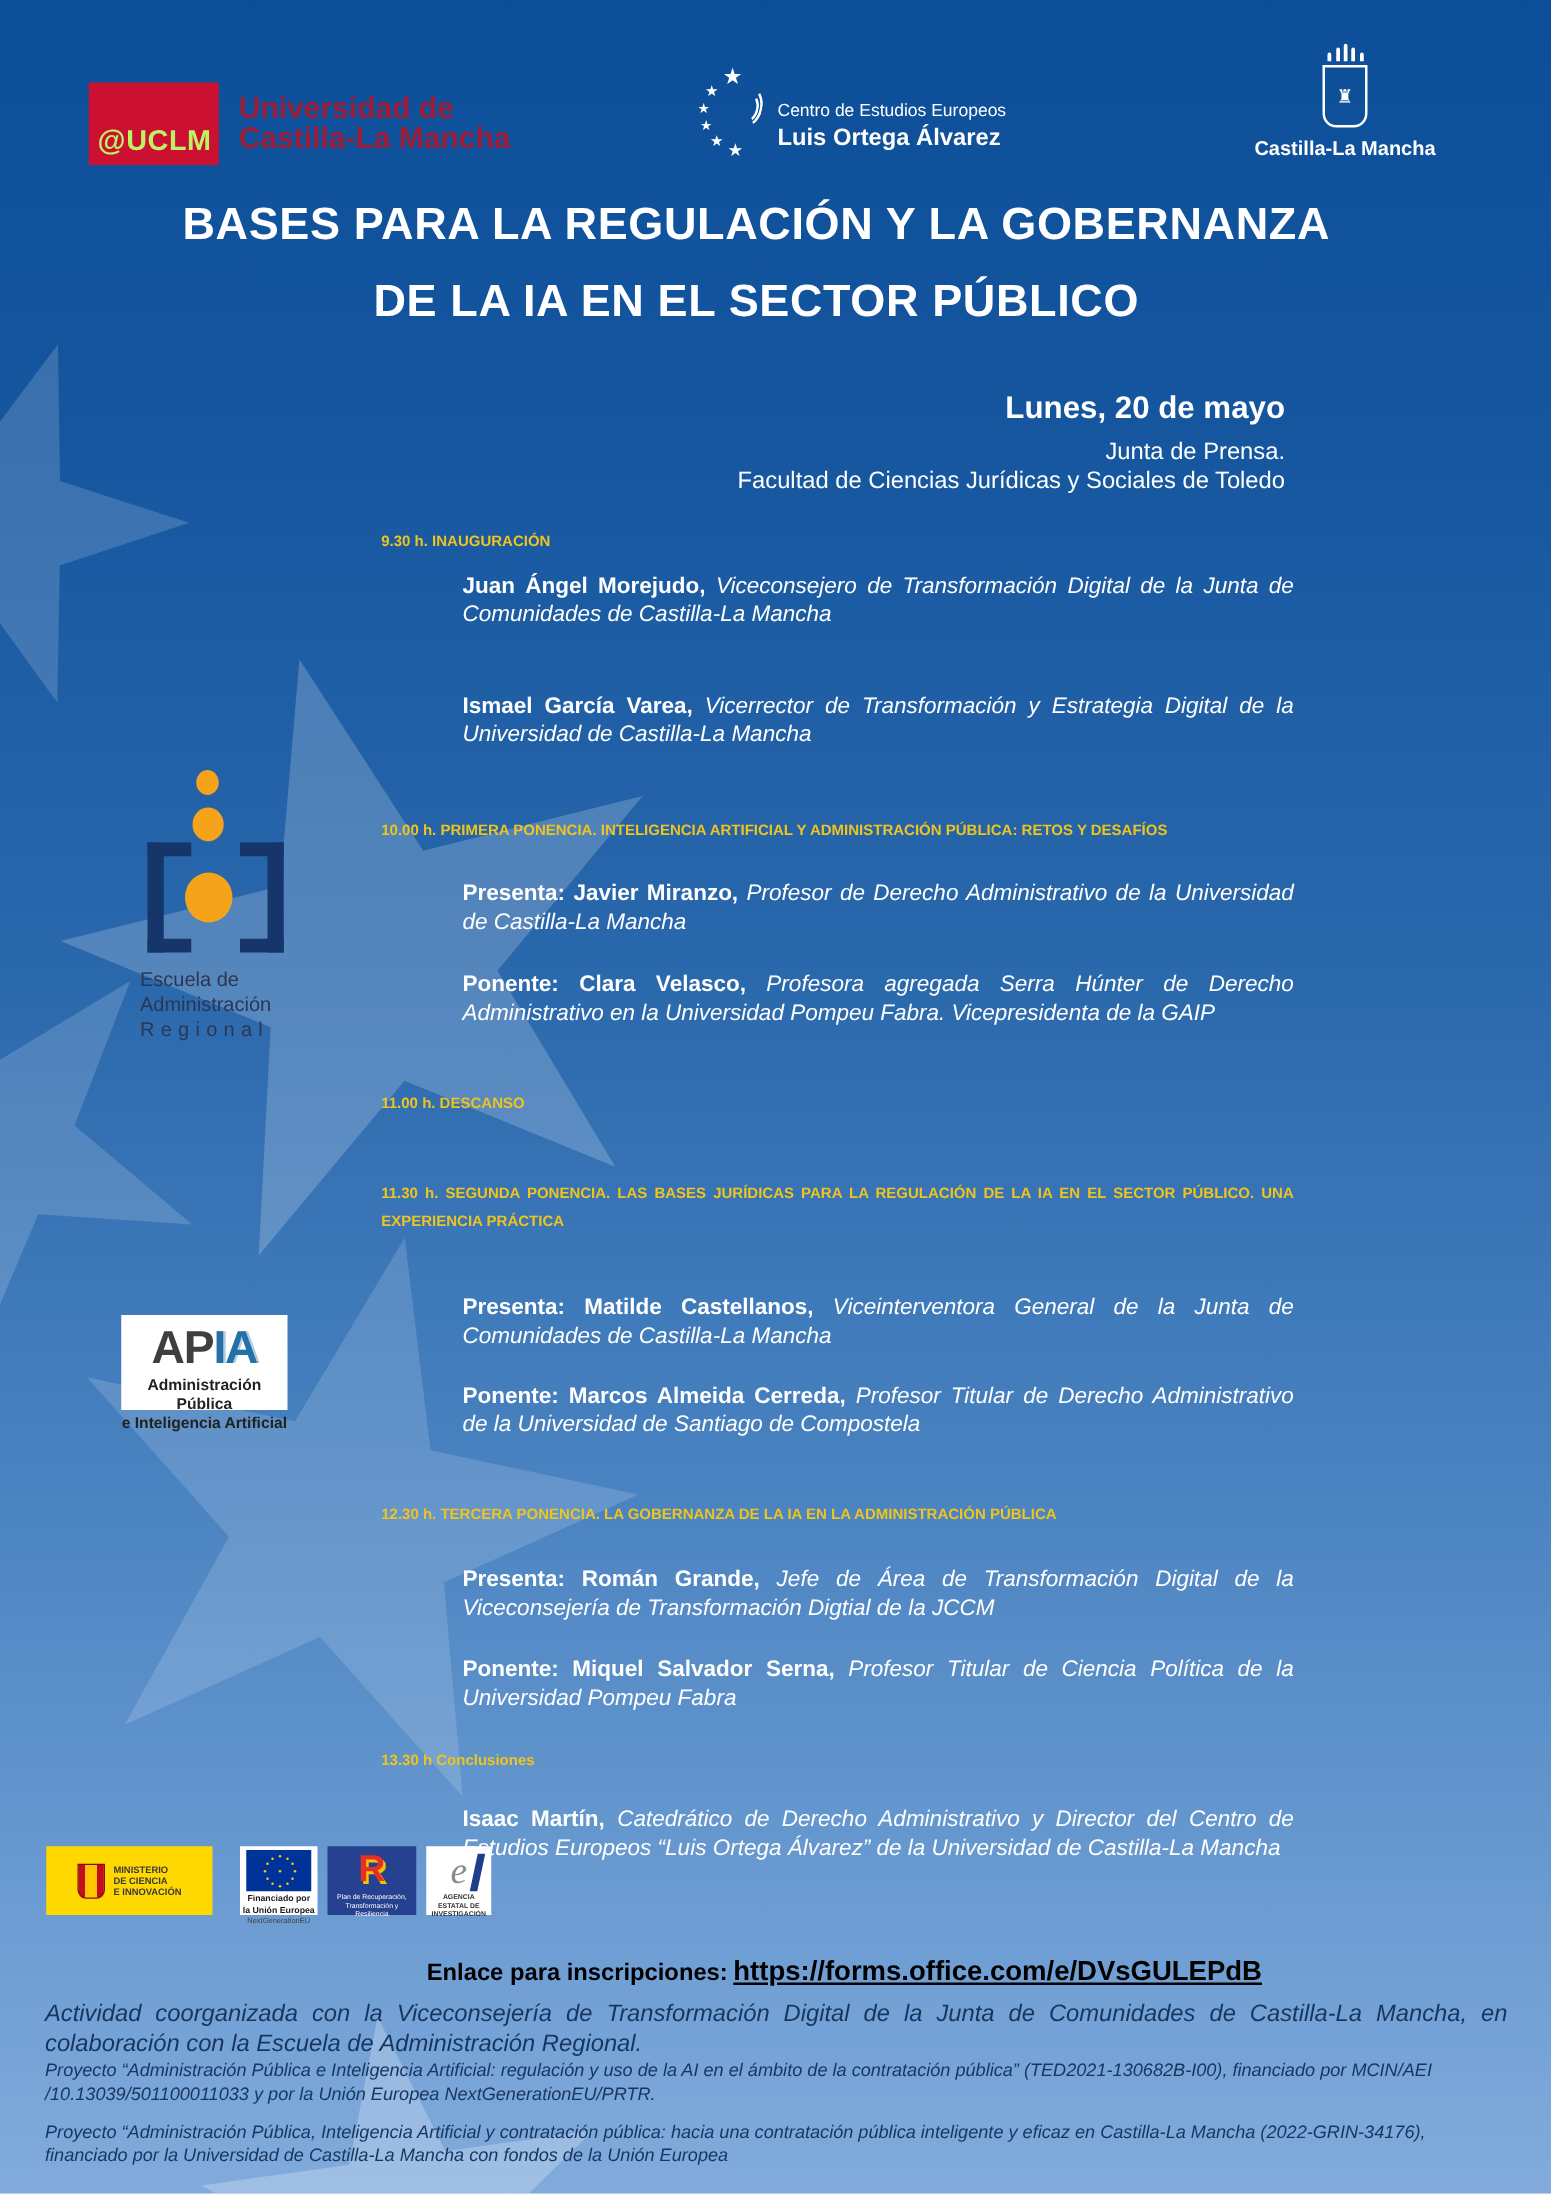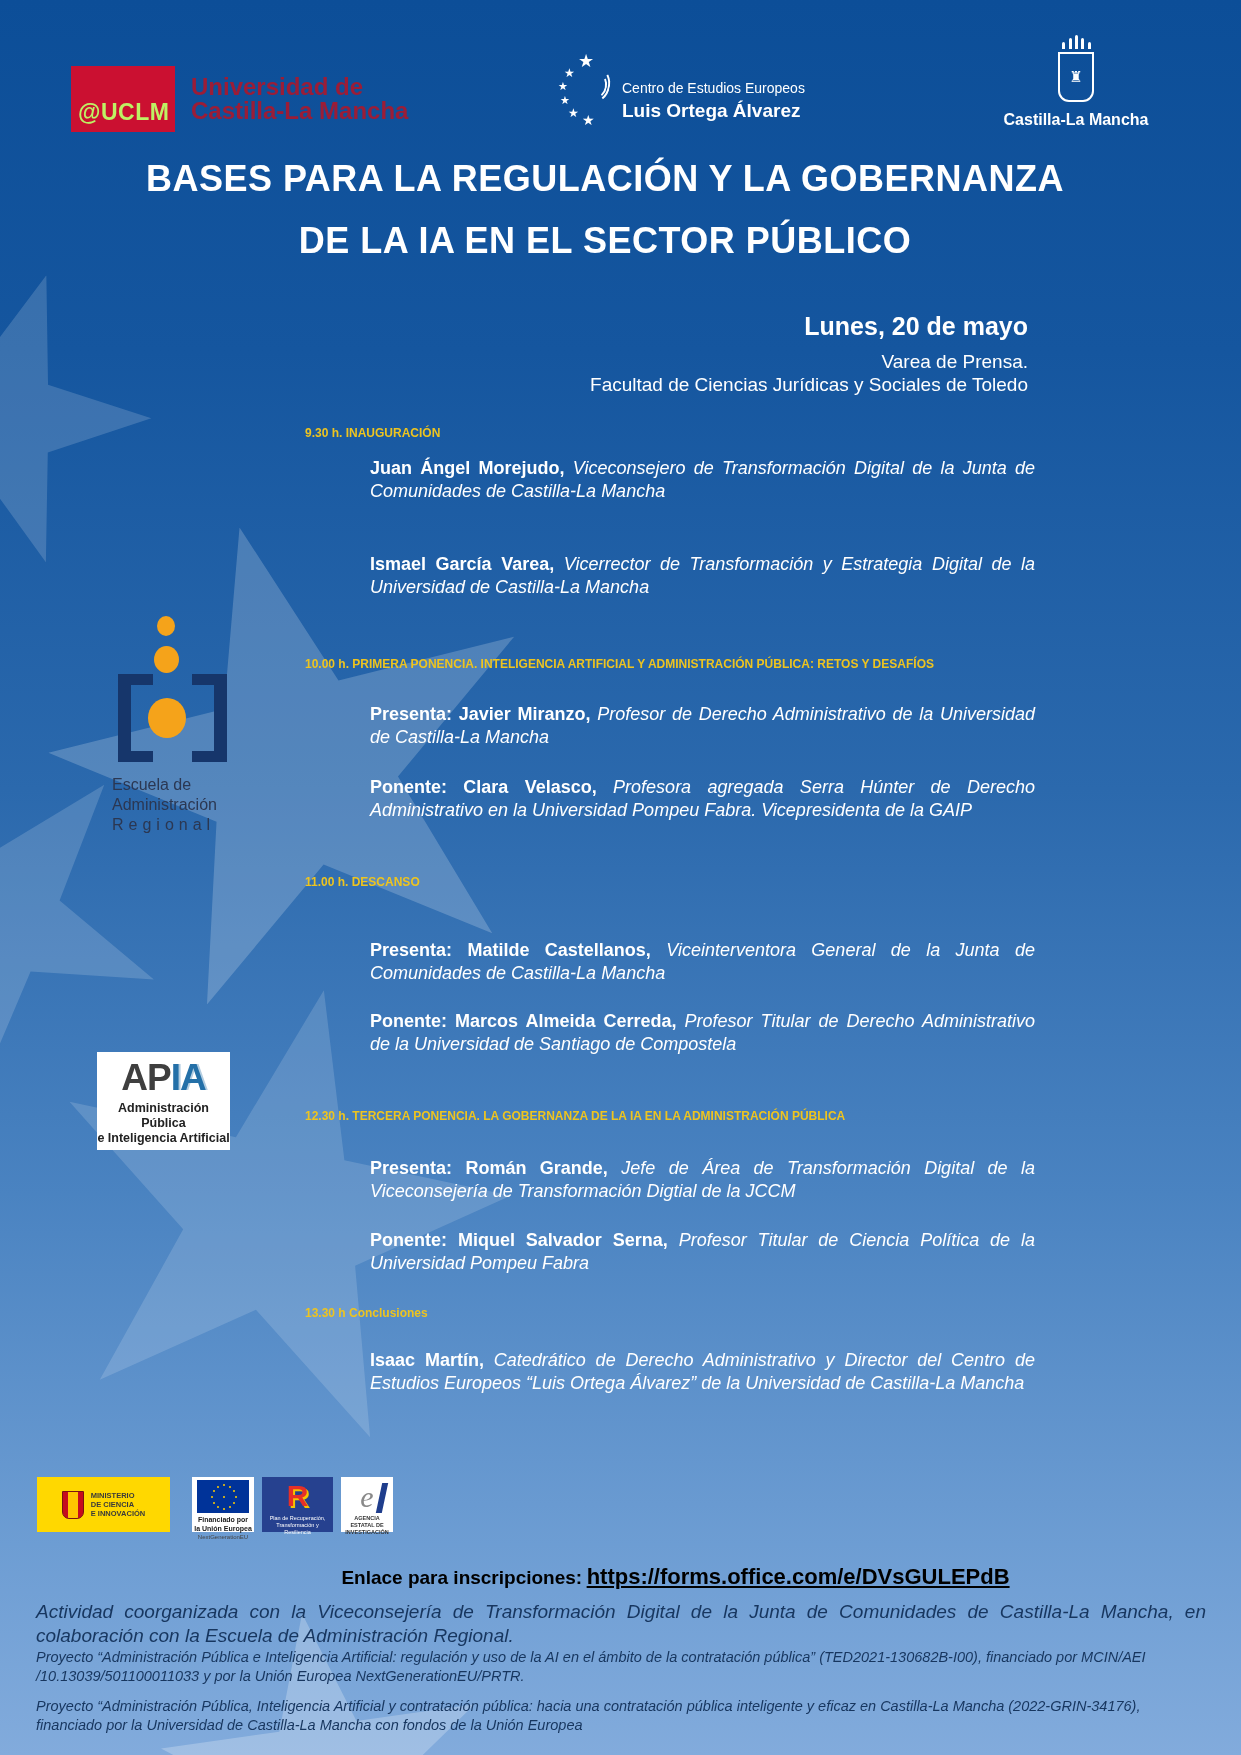--- a/index.html
+++ b/index.html
@@ -85,21 +85,21 @@
   .ed1{left:45px;top:4px;width:18px;height:20px;}
   .ed2{left:42px;top:34px;width:25px;height:27px;}
   .ed3{left:36px;top:86px;width:38px;height:40px;}
   .bracket{position:absolute;top:62px;width:22px;height:66px;}
   .bl{left:6px;border-left:13px solid #16366b;border-top:11px solid #16366b;border-bottom:11px solid #16366b;}
   .br{left:80px;border-right:13px solid #16366b;border-top:11px solid #16366b;border-bottom:11px solid #16366b;}
   .ear-text{position:absolute;top:163px;left:0;width:112px;color:#2b3752;font-size:16px;line-height:20px;}
   .ear-l3{letter-spacing:5px;}
 
   
-  .apia{position:absolute;left:97px;top:1052px;width:133px;height:98px;background:#fff;padding-top:8px;box-sizing:border-box;text-align:center;}
+  .apia{position:absolute;left:97px;top:1052px;width:133px;height:76px;background:#fff;padding-top:8px;box-sizing:border-box;text-align:center;}
   .apia-mark{font-weight:bold;font-size:37px;line-height:36px;letter-spacing:-1px;}
   .apia-ap{color:#3f3f3f;}
   .apia-ia{color:#2470a8;text-shadow:2px 0 0 rgba(36,112,168,.35);}
   .apia-sub{margin-top:5px;font-size:12.5px;line-height:15px;font-weight:bold;color:#222;}
 
   
   .fbox{position:absolute;top:1477px;height:55px;box-sizing:border-box;}
   .f-min{left:37px;width:133px;background:#ffd800;display:flex;align-items:center;justify-content:center;gap:7px;}
   .arms{width:20px;height:26px;border-radius:0 0 7px 7px;background:linear-gradient(90deg,#c60b1e 26%,#ffc400 26%,#ffc400 74%,#c60b1e 74%);border:1px solid #7a1212;}
   .min-text{font-size:7.5px;font-weight:bold;color:#3a3a3a;line-height:9px;text-align:left;}
@@ -177,36 +177,37 @@
     <div class="jccm-label">Castilla-La Mancha</div>
   </div>
 
   <div class="title-line tl1">BASES PARA LA REGULACIÓN Y LA GOBERNANZA</div>
   <div class="title-line tl2">DE LA IA EN EL SECTOR PÚBLICO</div>
 
 
   <div class="datetime">
     <div class="date">Lunes, 20 de mayo</div>
     <div class="venue">
-      <div>Varea de Prensa.</div>
+      <div>Junta de Prensa.</div>
       <div>Facultad de Ciencias Jurídicas y Sociales de Toledo</div>
     </div>
   </div>
 
   <div class="program">
     <p class="phead">9.30 h. INAUGURACIÓN</p>
     <p class="speaker" style="margin-top:12px"><b class="sp-name">Juan Ángel Morejudo,</b> <i class="sp-role">Viceconsejero de Transformación Digital de la Junta de Comunidades de Castilla-La Mancha</i></p>
     <p class="speaker" style="margin-top:50px"><b class="sp-name">Ismael García Varea,</b> <i class="sp-role">Vicerrector de Transformación y Estrategia Digital de la Universidad de Castilla-La Mancha</i></p>
 
     <p class="phead" style="margin-top:54px">10.00 h. PRIMERA PONENCIA. INTELIGENCIA ARTIFICIAL Y ADMINISTRACIÓN PÚBLICA: RETOS Y DESAFÍOS</p>
     <p class="speaker" style="margin-top:27px"><b class="sp-name">Presenta: Javier Miranzo,</b> <i class="sp-role">Profesor de Derecho Administrativo de la Universidad de Castilla-La Mancha</i></p>
     <p class="speaker" style="margin-top:27px"><b class="sp-name">Ponente: Clara Velasco,</b> <i class="sp-role">Profesora agregada Serra Húnter de Derecho Administrativo en la Universidad Pompeu Fabra. Vicepresidenta de la GAIP</i></p>
 
     <p class="phead" style="margin-top:49px">11.00 h. DESCANSO</p>
 
+    <p class="phead" style="margin-top:49px">11.30 h. SEGUNDA PONENCIA. LAS BASES JURÍDICAS PARA LA REGULACIÓN DE LA IA EN EL SECTOR PÚBLICO. UNA EXPERIENCIA PRÁCTICA</p>
     <p class="speaker" style="margin-top:45px"><b class="sp-name">Presenta: Matilde Castellanos,</b> <i class="sp-role">Viceinterventora General de la Junta de Comunidades de Castilla-La Mancha</i></p>
     <p class="speaker" style="margin-top:25px"><b class="sp-name">Ponente: Marcos Almeida Cerreda,</b> <i class="sp-role">Profesor Titular de Derecho Administrativo de la Universidad de Santiago de Compostela</i></p>
 
     <p class="phead" style="margin-top:49px">12.30 h. TERCERA PONENCIA. LA GOBERNANZA DE LA IA EN LA ADMINISTRACIÓN PÚBLICA</p>
     <p class="speaker" style="margin-top:29px"><b class="sp-name">Presenta: Román Grande,</b> <i class="sp-role">Jefe de Área de Transformación Digital de la Viceconsejería de Transformación Digtial de la JCCM</i></p>
     <p class="speaker" style="margin-top:26px"><b class="sp-name">Ponente: Miquel Salvador Serna,</b> <i class="sp-role">Profesor Titular de Ciencia Política de la Universidad Pompeu Fabra</i></p>
 
     <p class="phead" style="margin-top:27px">13.30 h Conclusiones</p>
     <p class="speaker" style="margin-top:24px"><b class="sp-name">Isaac Martín,</b> <i class="sp-role">Catedrático de Derecho Administrativo y Director del Centro de Estudios Europeos “Luis Ortega Álvarez” de la Universidad de Castilla-La Mancha</i></p>
   </div>

